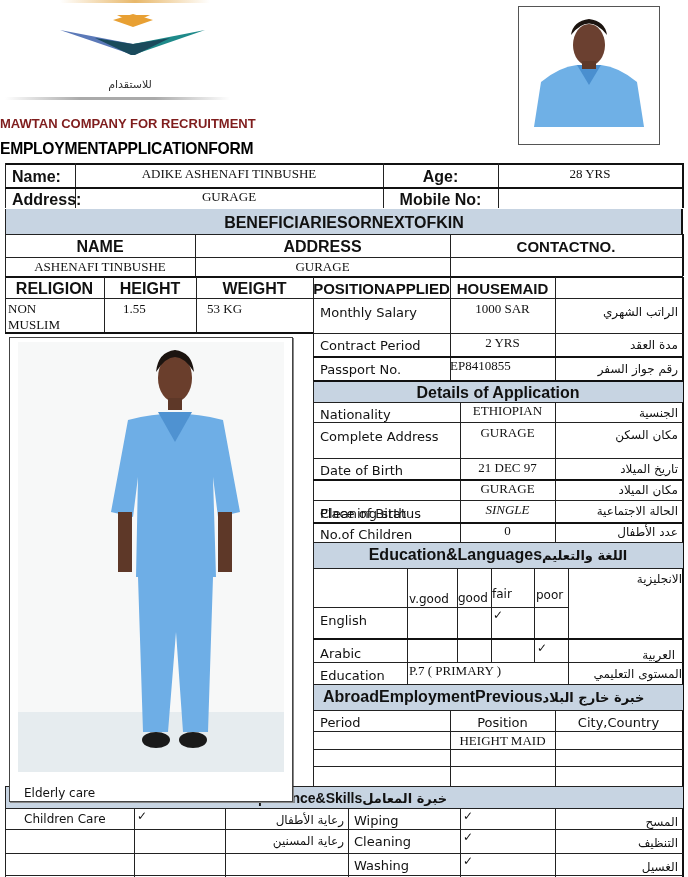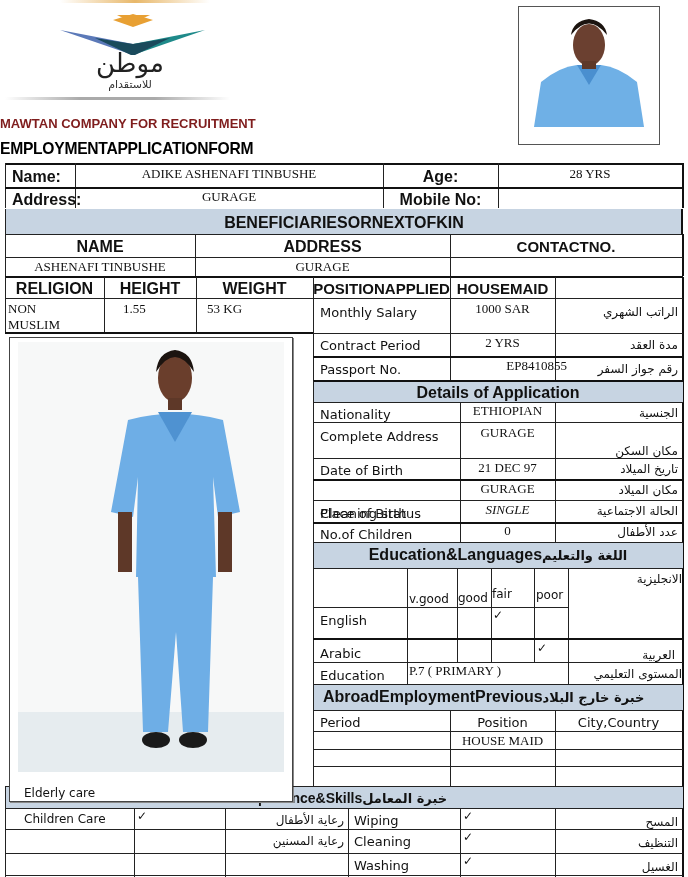--- a/index.html
+++ b/index.html
@@ -21,21 +21,20 @@
 
 <div class="abs" style="left:60px;top:0;width:150px;height:3px;background:linear-gradient(90deg,#fff,#e8b86a,#fff);"></div>
 <div class="abs" style="left:55px;top:10px;width:150px;height:88px;">
   <svg width="150" height="45" viewBox="0 0 150 45" style="position:absolute;left:0;top:0;">
     <polygon points="62,5 95,5 95,5 78,13 78,13" fill="#e8a033"></polygon>
     <polygon points="78,4 98,10 78,17 58,10" fill="#e8a033"></polygon>
     <polygon points="5,20 78,34 78,45" fill="#5b79b8"></polygon>
     <polygon points="150,20 78,34 78,45" fill="#1f8a8a"></polygon>
     <polygon points="40,28 78,34 115,28 78,46" fill="#1a4a5c"></polygon>
   </svg>
-  <div style="position:absolute;left:0;width:150px;top:38px;text-align:center;font-family:'DejaVu Sans',sans-serif;font-size:26px;color:#222;direction:rtl;">موطن</div>
   <div style="position:absolute;left:0;width:150px;top:68px;text-align:center;font-family:'DejaVu Sans',sans-serif;font-size:11px;color:#333;letter-spacing:2px;direction:rtl;">للاستقدام</div>
 </div>
 <div class="abs" style="left:5px;top:97px;width:225px;height:3px;background:linear-gradient(90deg,#fff,#aaa,#aaa,#fff);"></div>
 
 <div class="abs sans bold" style="left:0;top:116px;font-size:13px;color:#7f1d1d;">MAWTAN COMPANY FOR RECRUITMENT</div>
 <div class="abs sans bold" style="left:0;top:139px;font-size:17px;color:#000;letter-spacing:-0.3px;transform:scaleX(0.92);transform-origin:left;">EMPLOYMENTAPPLICATIONFORM</div>
 
 <div class="abs" style="left:518px;top:6px;width:142px;height:139px;border:1px solid #555;background:#fff;overflow:hidden;">
   <svg width="140" height="120" viewBox="0 0 140 120">
     <rect width="140" height="120" fill="#fff"></rect>
@@ -105,21 +104,21 @@
 <div class="abs ser" style="left:450px;width:105px;top:301px;text-align:center;">1000 SAR</div>
 <div class="abs ar" style="left:560px;width:118px;top:305px;">الراتب الشهري</div>
 <div class="hline" style="left:313px;top:333px;width:370px;border-top:1px solid #222;"></div>
 
 <div class="abs lbl" style="left:320px;top:338px;">Contract Period</div>
 <div class="abs ser" style="left:450px;width:105px;top:335px;text-align:center;">2 YRS</div>
 <div class="abs ar" style="left:560px;width:118px;top:338px;">مدة العقد</div>
 <div class="hline" style="left:313px;top:356px;width:370px;"></div>
 
 <div class="abs lbl" style="left:320px;top:362px;">Passport No.</div>
-<div class="abs ser" style="left:462px;width:105px;top:358px;text-align:right;">EP8410855</div>
+<div class="abs ser" style="left:450px;width:105px;top:358px;text-align:left;">EP8410855</div>
 <div class="abs ar" style="left:560px;width:118px;top:362px;">رقم جواز السفر</div>
 
 <div class="abs" style="left:9px;top:337px;width:284px;height:465px;border:1px solid #444;box-shadow:1px 1px 0 #888;background:#fff;">
   <svg width="282" height="440" viewBox="0 0 282 440" style="position:absolute;left:8px;top:4px;">
     <rect x="0" y="0" width="266" height="430" fill="#f7f8f8"></rect>
     <rect x="0" y="370" width="266" height="60" fill="#e6ecef"></rect>
     <ellipse cx="157" cy="36" rx="17" ry="24" fill="#6a3e2c"></ellipse>
     <path d="M138,30 Q157,0 176,30 Q174,10 157,8 Q140,10 138,30 Z" fill="#1c1410"></path>
     <rect x="150" y="56" width="14" height="12" fill="#5e3828"></rect>
     <path d="M110,78 Q157,65 205,78 L222,170 L200,175 L195,135 L198,235 L118,235 L120,135 L115,175 L93,170 Z" fill="#6eaee6"></path>
@@ -139,21 +138,21 @@
 <div class="vline" style="left:555px;top:402px;height:140px;"></div>
 
 <div class="hline" style="left:313px;top:402px;width:370px;border-top:1px solid #222;"></div>
 <div class="abs lbl" style="left:320px;top:407px;">Nationality</div>
 <div class="abs ser" style="left:460px;width:95px;top:403px;text-align:center;">ETHIOPIAN</div>
 <div class="abs ar" style="left:560px;width:118px;top:406px;">الجنسية</div>
 <div class="hline" style="left:313px;top:422px;width:370px;border-top:1px solid #222;"></div>
 
 <div class="abs lbl" style="left:320px;top:429px;">Complete Address</div>
 <div class="abs ser" style="left:460px;width:95px;top:425px;text-align:center;">GURAGE</div>
-<div class="abs ar" style="left:560px;width:118px;top:444px;text-align:right;">مكان السكن</div>
+<div class="abs ar" style="left:560px;width:118px;top:428px;text-align:right;">مكان السكن</div>
 <div class="hline" style="left:313px;top:458px;width:370px;border-top:1px solid #222;"></div>
 
 <div class="abs lbl" style="left:320px;top:463px;">Date of Birth</div>
 <div class="abs ser" style="left:460px;width:95px;top:460px;text-align:center;">21 DEC 97</div>
 <div class="abs ar" style="left:560px;width:118px;top:462px;">تاريخ الميلاد</div>
 <div class="hline" style="left:313px;top:479px;width:370px;"></div>
 
 <div class="abs lbl" style="left:320px;top:506px;">Place of Birth</div>
 <div class="abs ser" style="left:460px;width:95px;top:481px;text-align:center;">GURAGE</div>
 <div class="abs ar" style="left:560px;width:118px;top:483px;">مكان الميلاد</div>
@@ -216,21 +215,21 @@
 <div class="hline" style="left:313px;top:710px;width:370px;border-top:1px solid #222;"></div>
 <div class="vline" style="left:450px;top:710px;height:82px;"></div>
 <div class="vline" style="left:555px;top:710px;height:82px;"></div>
 
 <div class="abs lbl" style="left:320px;top:715px;">Period</div>
 <div class="abs lbl" style="left:450px;width:105px;top:715px;text-align:center;">Position</div>
 <div class="abs lbl" style="left:555px;width:127px;top:715px;text-align:center;">City,Country</div>
 <div class="hline" style="left:313px;top:731px;width:370px;border-top:1px solid #222;"></div>
 
 <div class="abs ser" style="left:320px;top:733px;"></div>
-<div class="abs ser" style="left:450px;width:105px;top:733px;text-align:center;">HOUSE MAID</div>
+<div class="abs ser" style="left:450px;width:105px;top:733px;text-align:center;">HEIGHT MAID</div>
 <div class="abs ser" style="left:555px;width:127px;top:733px;text-align:center;"></div>
 <div class="hline" style="left:313px;top:749px;width:370px;border-top:1px solid #222;"></div>
 <div class="abs ser" style="left:450px;width:105px;top:751px;text-align:center;"></div>
 <div class="hline" style="left:313px;top:766px;width:370px;border-top:1px solid #222;"></div>
 <div class="abs ser" style="left:450px;width:105px;top:768px;text-align:center;"></div>
 
 <div class="abs band" style="left:5px;top:786px;width:678px;height:22px;border-left:1px solid #222;border-top:1px solid #222;"></div>
 <div class="abs" style="left:5px;width:678px;top:789px;text-align:center;white-space:nowrap;">
   <span class="sans bold" style="font-size:14px;">Experience&amp;Skills</span><span class="ar bold" style="font-size:13px;">خبرة المعامل</span>
 </div>

